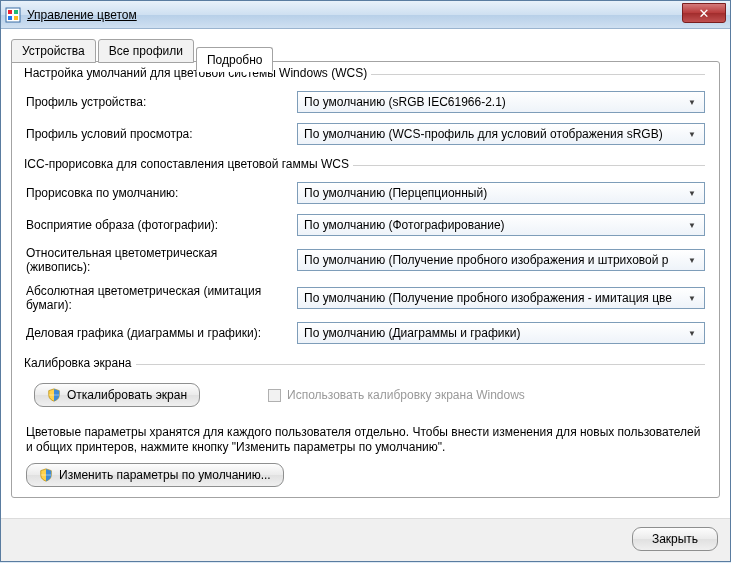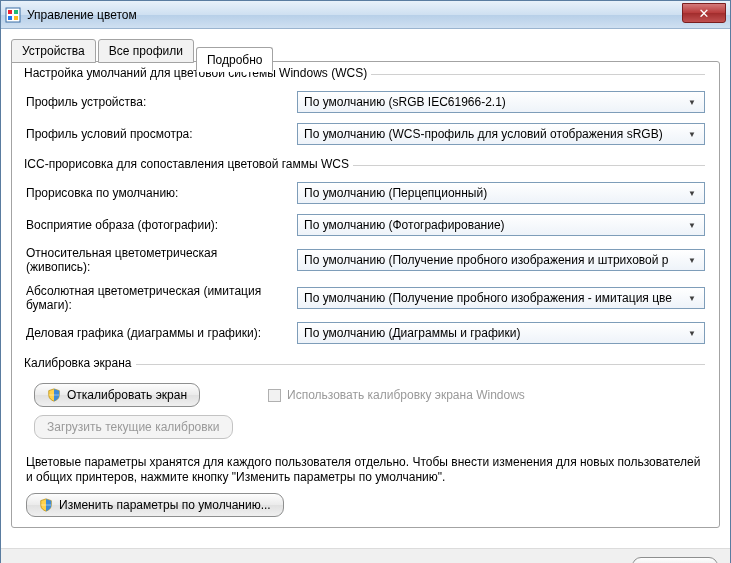--- a/index.html
+++ b/index.html
@@ -27,21 +27,21 @@
     align-items: center;
     padding: 0 4px;
     position: relative;
   }
   .titlebar-icon {
     width: 16px; height: 16px;
     margin-right: 6px;
     display: inline-flex;
     align-items: center; justify-content: center;
   }
-  .titlebar-title { color: #000; }
+  .titlebar-title { color: #000; text-decoration: underline; }
   .titlebar-close {
     position: absolute;
     right: 4px; top: 2px;
     width: 44px; height: 20px;
     background: linear-gradient(to bottom, #d47a7a 0%, #b83b3b 49%, #a12c2c 50%, #c05050 100%);
     border: 1px solid #7a1f1f;
     border-radius: 0 0 3px 3px;
     color: #fff;
     display: flex; align-items: center; justify-content: center;
     font-size: 13px;
@@ -296,25 +296,20 @@
             </span>
             <span>Откалибровать экран</span>
           </button>
 
           <label class="checkbox-row">
             <span class="checkbox"></span>
             <span>Использовать калибровку экрана Windows</span>
           </label>
         </div>
 
-        <div style="margin:0 0 6px 8px">
-          <button class="btn disabled" disabled="">
-            <span>Загрузить текущие калибровки</span>
-          </button>
-        </div>
       </fieldset>
 
       <div class="info-text">Цветовые параметры хранятся для каждого пользователя отдельно. Чтобы внести изменения для новых пользователей и общих принтеров, нажмите кнопку "Изменить параметры по умолчанию".</div>
 
       <button class="btn">
         <span class="shield-icon">
           <svg viewBox="0 0 16 16" width="14" height="14">
             <path d="M8 1 L14 3 L14 8 C14 12 11 14 8 15 C5 14 2 12 2 8 L2 3 Z" fill="#ffd24d" stroke="#b38600" stroke-width="0.8"></path>
             <path d="M8 1 L8 15 C11 14 14 12 14 8 L14 3 Z" fill="#3f8bd6"></path>
             <path d="M2 8 L14 8" stroke="#fff" stroke-width="0.5"></path>

